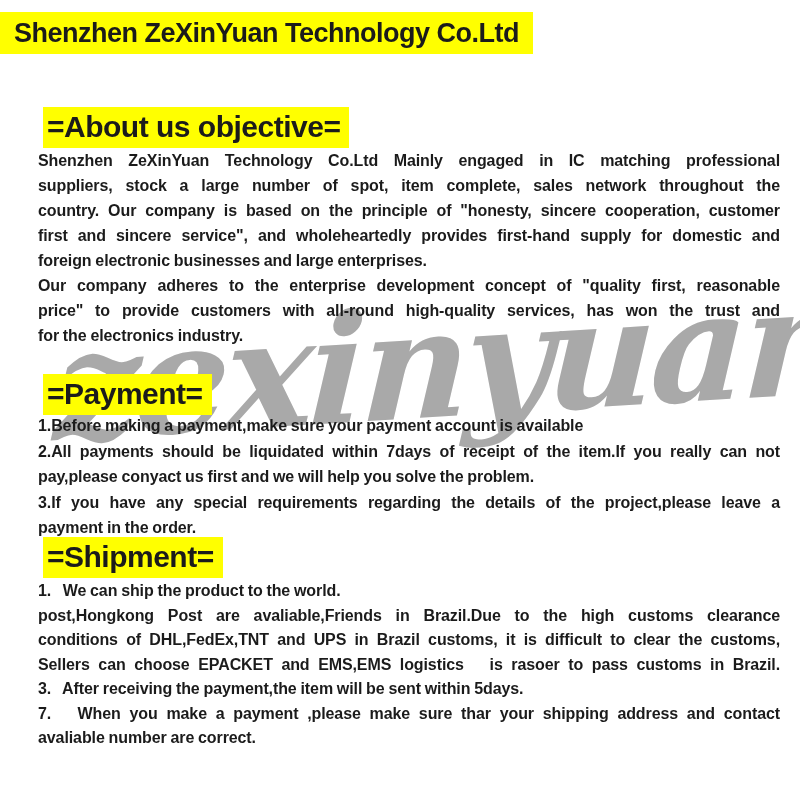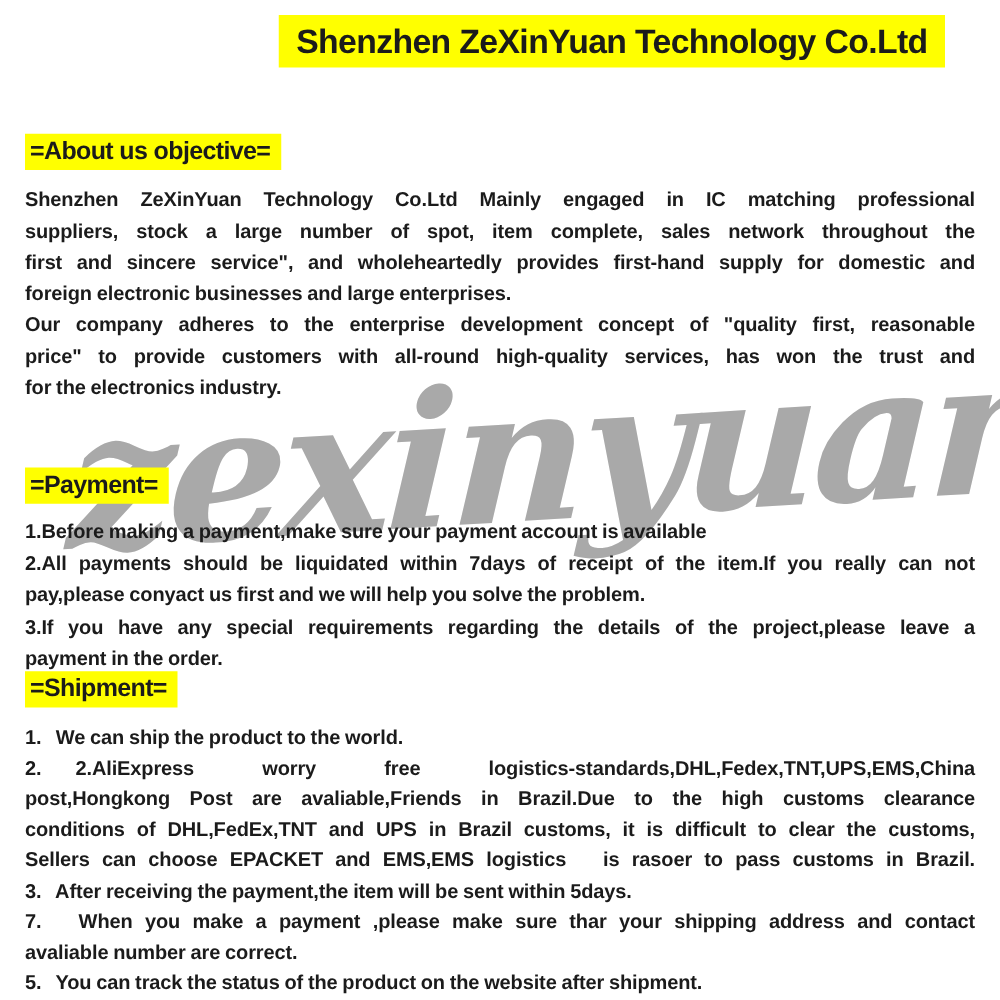--- a/index.html
+++ b/index.html
@@ -28,49 +28,51 @@
     white-space: nowrap;
     pointer-events: none;
   }
   .layer { position: absolute; z-index: 1; }
   .hl {
     background: #ffff00;
     display: inline-block;
   }
   .title-row {
     top: 12px; left: 0; width: 756px;
-    text-align: right;
+    text-align: left;
   }
   .title-row .hl {
     font-size: 27px;
     line-height: 1.2;
     padding: 5px 14px;
     letter-spacing: -0.5px;
   }
   .hdr { left: 20px; }
   .hdr .hl {
-    font-size: 20px;
+    font-size: 30px;
     line-height: 1.2;
     padding: 2px 9px 3px 4px;
     letter-spacing: -0.5px;
+    margin-left: 23px;
   }
   #hdr-about    { top: 107px; }
   #hdr-payment  { top: 374px; }
   #hdr-shipment { top: 537px; }
   .block { left: 20px; width: 760px; }
   #about-body    { top: 148px; }
   #payment-body  { top: 413px; }
   #shipment-body { top: 579px; }
   .ln {
     font-size: 16px;
     letter-spacing: -0.1px;
     word-spacing: -0.5px;
     white-space: pre-wrap;
     text-align: justify;
     text-align-last: left;
+    margin-left: 18px;
   }
   #about-body .ln    { line-height: 25px; }
   #payment-body .ln  { line-height: 25.5px; }
   #shipment-body .ln { line-height: 24.5px; }
   .ln.j { text-align-last: justify; }
 </style>
 </head>
 <body>
 
 <div class="watermark">zexinyuan</div>
@@ -79,20 +81,21 @@
   <span class="hl">Shenzhen ZeXinYuan Technology Co.Ltd</span>
 </div>
 
 <div class="layer hdr" id="hdr-about">
   <span class="hl">=About us objective=</span>
 </div>
 
 <div class="layer block" id="about-body">
   <div class="ln j">Shenzhen ZeXinYuan Technology Co.Ltd Mainly engaged in IC matching professional</div>
   <div class="ln j">suppliers, stock a large number of spot, item complete, sales network throughout the</div>
+  <div class="ln j">country. Our company is based on the principle of "honesty, sincere cooperation, customer</div>
   <div class="ln j">first and sincere service", and wholeheartedly provides first-hand supply for domestic and</div>
   <div class="ln">foreign electronic businesses and large enterprises.</div>
   <div class="ln j">Our company adheres to the enterprise development concept of "quality first, reasonable</div>
   <div class="ln j">price" to provide customers with all-round high-quality services, has won the trust and</div>
   <div class="ln">for the electronics industry.</div>
 </div>
 
 <div class="layer hdr" id="hdr-payment">
   <span class="hl">=Payment=</span>
 </div>
@@ -104,21 +107,19 @@
   <div class="ln j">3.If you have any special requirements regarding the details of the project,please leave a</div>
   <div class="ln">payment in the order.</div>
 </div>
 
 <div class="layer hdr" id="hdr-shipment">
   <span class="hl">=Shipment=</span>
 </div>
 
 <div class="layer block" id="shipment-body">
   <div class="ln">1.   We can ship the product to the world.</div>
-  <div class="ln j">2.   2.AliExpress      worry      free      logistics-standards,DHL,Fedex,TNT,UPS,EMS,China</div>
   <div class="ln j">post,Hongkong Post are avaliable,Friends in Brazil.Due to the high customs clearance</div>
   <div class="ln j">conditions of DHL,FedEx,TNT and UPS in Brazil customs, it is difficult to clear the customs,</div>
   <div class="ln j">Sellers can choose EPACKET and EMS,EMS logistics   is rasoer to pass customs in Brazil.</div>
   <div class="ln">3.   After receiving the payment,the item will be sent within 5days.</div>
   <div class="ln j">7.   When you make a payment ,please make sure thar your shipping address and contact</div>
   <div class="ln">avaliable number are correct.</div>
-  <div class="ln">5.   You can track the status of the product on the website after shipment.</div>
 </div>
 
 </body></html>

